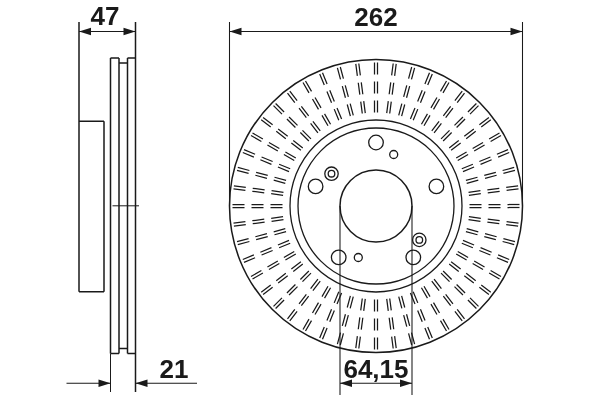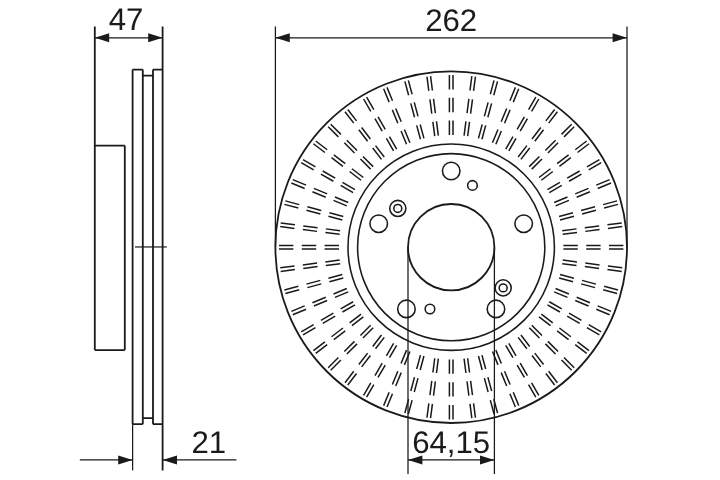--- a/index.html
+++ b/index.html
@@ -2,20 +2,21 @@
 <html style="--line: #1a1a1a; --bg: #ffffff;"><head>
 <meta charset="utf-8">
 <style>
   html, body { margin: 0; padding: 0; background: #fff; }
   .canvas {
     position: relative;
     width: 600px; height: 400px;
     background: var(--bg, #ffffff);
     font-family: "Liberation Sans", sans-serif;
     overflow: hidden;
+    font-weight: bold;
   }
   svg { display: block; }
   .obj  { stroke: var(--line, #1a1a1a); stroke-width: 1.5; fill: none; }
   .obj2 { stroke: var(--line, #1a1a1a); stroke-width: 1.3; fill: none; }
   .thin { stroke: var(--line, #1a1a1a); stroke-width: 1.05; fill: none; }
   .hair { stroke: var(--line, #1a1a1a); stroke-width: 1; fill: none; }
   .arrow { fill: var(--line, #1a1a1a); stroke: none; }
   .dimtext {
     fill: var(--line, #1a1a1a);
     font-family: "Liberation Sans", sans-serif;

